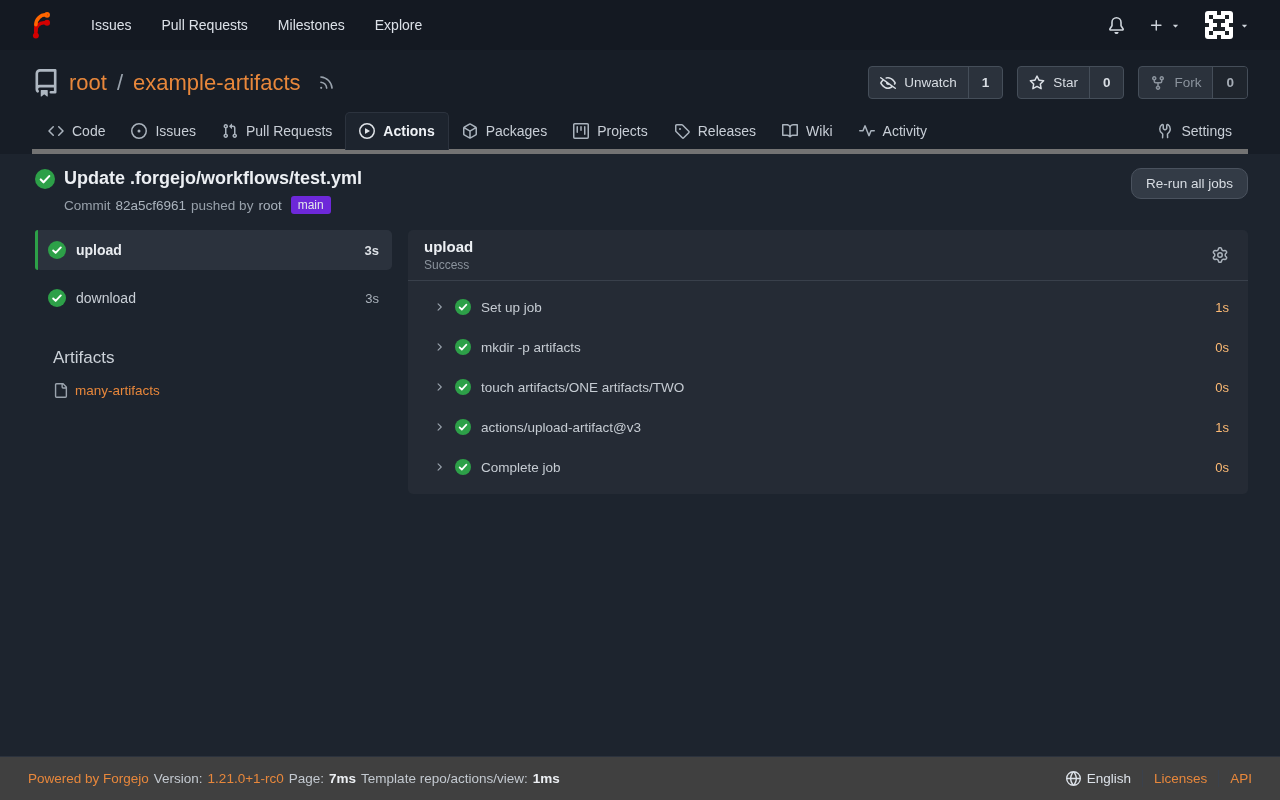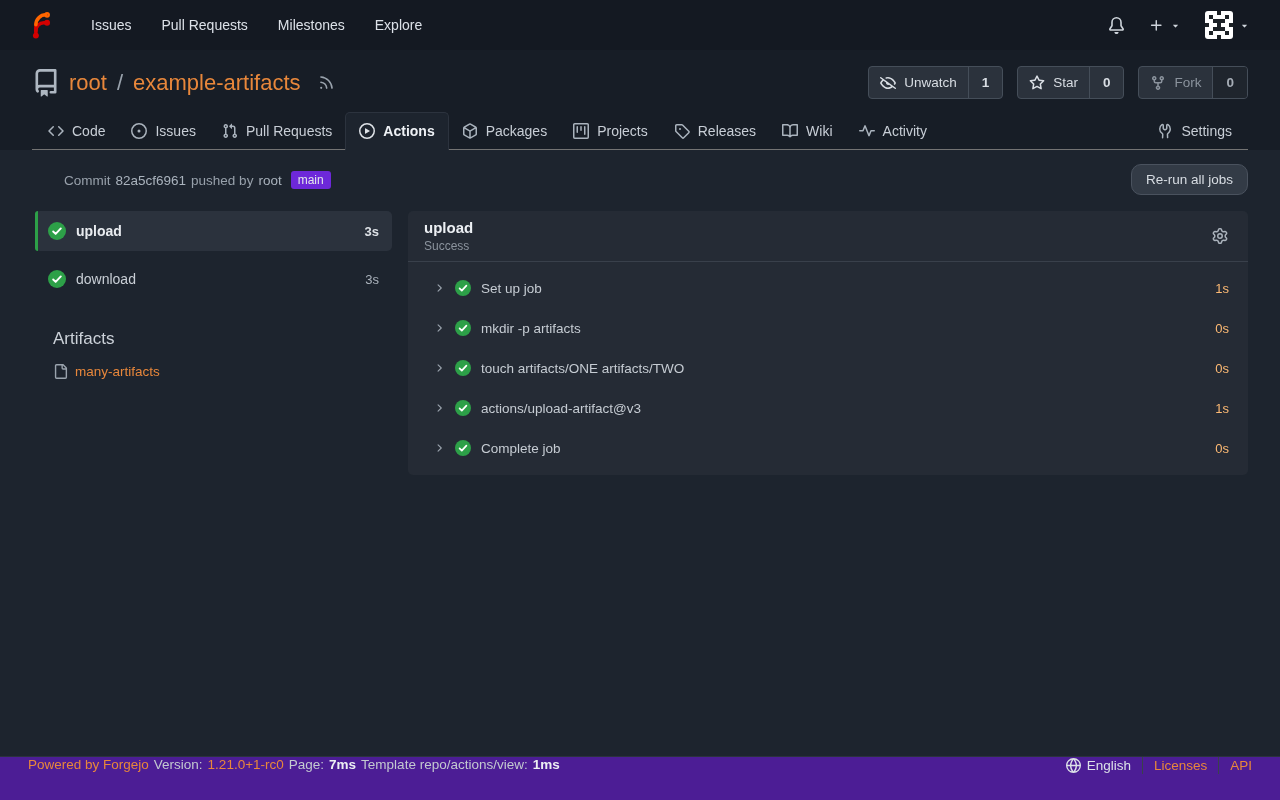--- a/index.html
+++ b/index.html
@@ -29,21 +29,21 @@
   .repo-sep { color:#9aa3ad; margin:0 1px; }
   .rss { margin-left:8px; color:#9aa3ad; }
   .repo-buttons { margin-left:auto; display:flex; gap:14px; }
   .hdr-btn { display:flex; height:33px; border:1px solid #454e59; border-radius:4px; background:#2b323c; font-size:13.5px; color:#d8dde3; overflow:hidden; align-items:stretch; }
   .btn-main { display:flex; align-items:center; gap:8px; padding:8px 11px; }
   .btn-count { display:flex; align-items:center; padding:0 13px; border-left:1px solid #454e59; font-weight:700; }
   .hdr-btn.disabled { color:#8b939d; }
   .hdr-btn.disabled .btn-count { background:#1f252d; color:#a6adb6; }
 
   
-  .tabs { display:flex; align-items:flex-end; border-bottom:1px solid #737373; padding:0 3px; }
+  .tabs { display:flex; align-items:flex-end; border-bottom:5px solid #737373; padding:0 3px; }
   .tab { display:flex; align-items:center; gap:8px; padding:10px 13px; font-size:14px; color:#c8ced6; }
   .tab svg { color:#aab3bd; }
   .tab.active { background:#1d242e; border:1px solid #2c333e; border-bottom:none; border-radius:5px 5px 0 0; font-weight:700; color:#eef1f5; margin-bottom:-1px; padding-bottom:11px; }
   .tab.active svg { color:#dfe3e8; }
   .tab-spacer { flex:1; }
 
   
   main { flex:1; padding:14px 32px 0 35px; overflow:hidden; }
   .run-header { display:flex; align-items:flex-start; }
   .run-title-row { display:flex; align-items:center; gap:9px; }
@@ -68,21 +68,21 @@
   .panel-header { display:flex; align-items:center; padding:8px 16px; border-bottom:1px solid #39404b; }
   .panel-job-name { font-size:15px; font-weight:700; color:#eceff3; }
   .panel-job-status { font-size:12px; color:#8b939d; margin-top:3px; }
   .panel-gear { margin-left:auto; color:#aab2bb; background:none; border:none; cursor:pointer; padding:4px; }
   .steps { padding:6px 0 7px 0; }
   .step-row { display:flex; align-items:center; height:40px; padding:0 19px 0 25px; font-size:13.5px; color:#c6ccd3; gap:10px; cursor:pointer; }
   .step-chevron { color:#9aa3ad; }
   .step-duration { margin-left:auto; color:#fdba74; font-size:13px; }
 
   
-  footer { height:44px; background:#4c1d95; border-top:1px solid #2b323d; display:flex; align-items:flex-start; padding:0 28px; font-size:13.5px; color:#c3c9d0; flex-shrink:0; }
+  footer { height:44px; background:#404040; border-top:1px solid #2b323d; display:flex; align-items:center; padding:0 28px; font-size:13.5px; color:#c3c9d0; flex-shrink:0; }
   .footer-left { display:flex; gap:5px; align-items:center; white-space:pre-wrap; }
   .f-link { color:#e8873b; }
   .f-strong { color:#eceff3; font-weight:700; }
   .footer-right { margin-left:auto; display:flex; align-items:center; gap:11px; }
   .lang { display:flex; align-items:center; gap:6px; color:#dce1e8; }
   .f-divider { width:1px; height:17px; background:#3a414c; }
 </style>
 </head>
 <body>
 
@@ -288,20 +288,29 @@
           </svg>
         </span>
       <span>Settings</span>
     </a>
   </div>
 </div>
 
 <main>
   <div class="run-header">
     <div>
+      <div class="run-title-row">
+        <span>
+          <svg viewBox="0 0 16 16" width="20" height="20">
+              <circle cx="8" cy="8" r="8" fill="#2da048"></circle>
+              <path d="M4.6 8.4l2.2 2.2 4.6-4.9" stroke="#fff" stroke-width="1.7" fill="none" stroke-linecap="round" stroke-linejoin="round"></path>
+            </svg>
+        </span>
+        <h1 class="run-title">Update .forgejo/workflows/test.yml</h1>
+      </div>
       <div class="commit-line">
         <span>Commit</span>
         <a class="commit-link">82a5cf6961</a>
         <span>pushed by</span>
         <a class="commit-link">root</a>
         <a class="branch-badge">main</a>
       </div>
     </div>
     <button class="rerun-btn">Re-run all jobs</button>
   </div>

